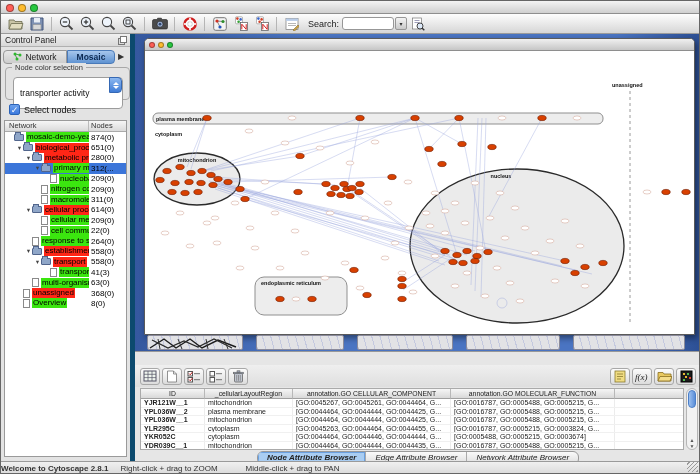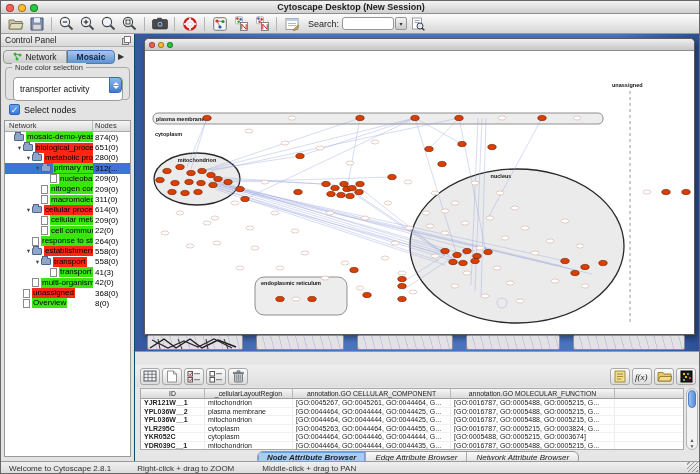--- a/index.html
+++ b/index.html
@@ -18,34 +18,34 @@
     background:linear-gradient(#fdfdfd,#d6d6d6);border-bottom:1px solid #9a9a9a;
     display:flex;align-items:center;padding:0 4px;}
   .tbtn{width:21px;height:18px;display:flex;align-items:center;justify-content:center;flex:0 0 auto;}
   .tsep{width:1px;height:14px;background:#b5b5b5;margin:0 4px;flex:0 0 auto;}
   .searchlabel{font-size:9px;color:#222;margin:0 3px 0 6px;}
   .searchbox{width:52px;height:13px;border:1px solid #979797;border-radius:3px;background:#fff;
     font-size:8px;padding:0 3px;font-family:"Liberation Sans",sans-serif;}
   .combo{width:12px;height:13px;margin-left:1px;border:1px solid #979797;border-radius:2px;
     background:linear-gradient(#f4f4f4,#c9c9c9);font-size:6px;color:#333;text-align:center;line-height:12px;}
   
-  .cp{position:absolute;left:0;top:33px;width:134px;height:427px;background:#e3e3e3;border-right:1px solid #0c4a6e;}
+  .cp{position:absolute;left:0;top:33px;width:134px;height:427px;background:#e3e3e3;border-right:5px solid #0c4a6e;}
   .panelhead{position:relative;height:13px;background:linear-gradient(#f0f0f0,#d8d8d8);
     border-bottom:1px solid #b0b0b0;font-size:8.5px;color:#222;padding:1px 0 0 4px;}
   .floatico{position:absolute;right:3px;top:2px;}
   .cptabs{position:absolute;left:0;top:14px;width:134px;height:17px;display:flex;align-items:center;padding:0 2px;}
   .cptab{height:14px;display:flex;align-items:center;justify-content:center;gap:3px;
     font-size:8.5px;color:#222;border:1px solid #999;background:linear-gradient(#e8e8e8,#cdcdcd);}
   .cptab.network{width:64px;border-radius:4px 0 0 4px;}
   .cptab.mosaic{width:48px;border-radius:0 4px 4px 0;border-color:#4a7ab8;font-weight:bold;color:#0d2a52;
     background:linear-gradient(#a6c6ec,#5f93d2);}
   .cparrow{margin-left:3px;font-size:8px;color:#333;}
   .groupbox{position:absolute;left:4px;top:33px;width:125px;height:33px;border:1px solid #a8a8a8;border-radius:4px;}
   .grouplabel{position:absolute;left:6px;top:-5px;background:#e3e3e3;padding:0 3px;font-size:7.5px;color:#333;}
-  .macselect{position:absolute;left:7px;top:9px;width:110px;height:24px;background:#fff;border:1px solid #9c9c9c;
+  .macselect{position:absolute;left:7px;top:9px;width:110px;height:32px;background:#fff;border:1px solid #9c9c9c;
     border-radius:4px;font-size:8.5px;color:#111;display:flex;align-items:center;padding-left:6px;}
   .stepper{position:absolute;right:0;top:-1px;width:13px;height:16px;border-radius:0 4px 4px 0;
     background:linear-gradient(#8cb8f0,#3f7cd6);border:1px solid #3568b4;display:flex;flex-direction:column;
     align-items:center;justify-content:center;gap:1px;}
   .arr-up{width:0;height:0;border-left:3px solid transparent;border-right:3px solid transparent;border-bottom:3px solid #fff;}
   .arr-dn{width:0;height:0;border-left:3px solid transparent;border-right:3px solid transparent;border-top:3px solid #fff;}
   .checkrow{position:absolute;left:8px;top:70px;display:flex;align-items:center;gap:4px;}
   .checkbox{width:11px;height:11px;border-radius:2px;border:1px solid #2a62b8;
     background:linear-gradient(#6ba0ec,#3c7ade);color:#fff;font-size:9px;line-height:10px;text-align:center;}
   .checklabel{font-size:9px;color:#111;}
@@ -111,38 +111,37 @@
   .varrows{position:absolute;left:0;bottom:0;width:100%;text-align:center;font-size:5px;color:#555;line-height:6px;}
   .dptabs{position:absolute;left:0;top:99px;width:100%;display:flex;justify-content:center;}
   .dptabgroup{display:flex;border:1px solid #999;border-radius:6px;overflow:hidden;background:linear-gradient(#fafafa,#ddd);font-style:italic;}
   .dptab{font-size:8px;color:#222;padding:1px 9px 2px;border-right:1px solid #aaa;white-space:nowrap;}
   .dptab:last-child{border-right:none;}
   .dptab.act{background:#a9cdf2;box-shadow:inset 0 0 0 1px #6aa0e0;font-weight:bold;}
   
   .statusbar{position:absolute;left:0;top:460px;width:700px;height:14px;
     background:linear-gradient(#f0f0f0,#d9d9d9);border-top:1px solid #9a9a9a;display:flex;align-items:center;}
   .st{font-size:8px;color:#333;}
-  .st:nth-child(1){margin-left:8px;}
-  .st:nth-child(2){margin-left:26px;text-align:right;}
+  .st:nth-child(1){font-weight:bold;}
+  .st:nth-child(2){margin-left:12px;text-align:right;}
   .st:nth-child(3){margin-left:28px;}
   .grip{position:absolute;right:1px;bottom:1px;width:11px;height:11px;
     background:repeating-linear-gradient(135deg,transparent 0 2px,#9a9a9a 2px 3px);}
 </style>
 </head>
 <body>
 
 <div class="app">
 
   <div class="titlebar">
     <div class="lights">
       <div class="light red"></div>
       <div class="light yellow"></div>
       <div class="light green"></div>
     </div>
-    <div class="wtitle">Cytoscape Desktop (New Session)</div>
   </div>
 
   <div class="toolbar">
     <div class="tbtn">
       <svg width="16" height="14" viewBox="0 0 16 14">
           <path d="M1 3h5l1 1.5h7V12H1z" fill="#c9c4a6" stroke="#6b6b4e" stroke-width="0.8"></path>
           <path d="M1 12l2.2-5.5H15L13 12z" fill="#e2ddc0" stroke="#6b6b4e" stroke-width="0.8"></path>
         </svg>
     </div>
     <div class="tbtn">
@@ -398,21 +397,21 @@
             <span class="disc"></span>
             <span class="pico"></span>
             <span class="tlabel bg-green">transport</span>
             <span class="tnodes">41(3)</span>
           </div>
           <div class="trow">
             <span class="ind" style="width: 20px;"></span>
             <span class="disc"></span>
             <span class="pico"></span>
             <span class="tlabel bg-green">multi-organism pro</span>
-            <span class="tnodes">42(0)</span>
+            <span class="tnodes">63(0)</span>
           </div>
           <div class="trow">
             <span class="ind" style="width: 11px;"></span>
             <span class="disc"></span>
             <span class="pico"></span>
             <span class="tlabel bg-red">unassigned</span>
             <span class="tnodes">368(0)</span>
           </div>
           <div class="trow">
             <span class="ind" style="width: 11px;"></span>

